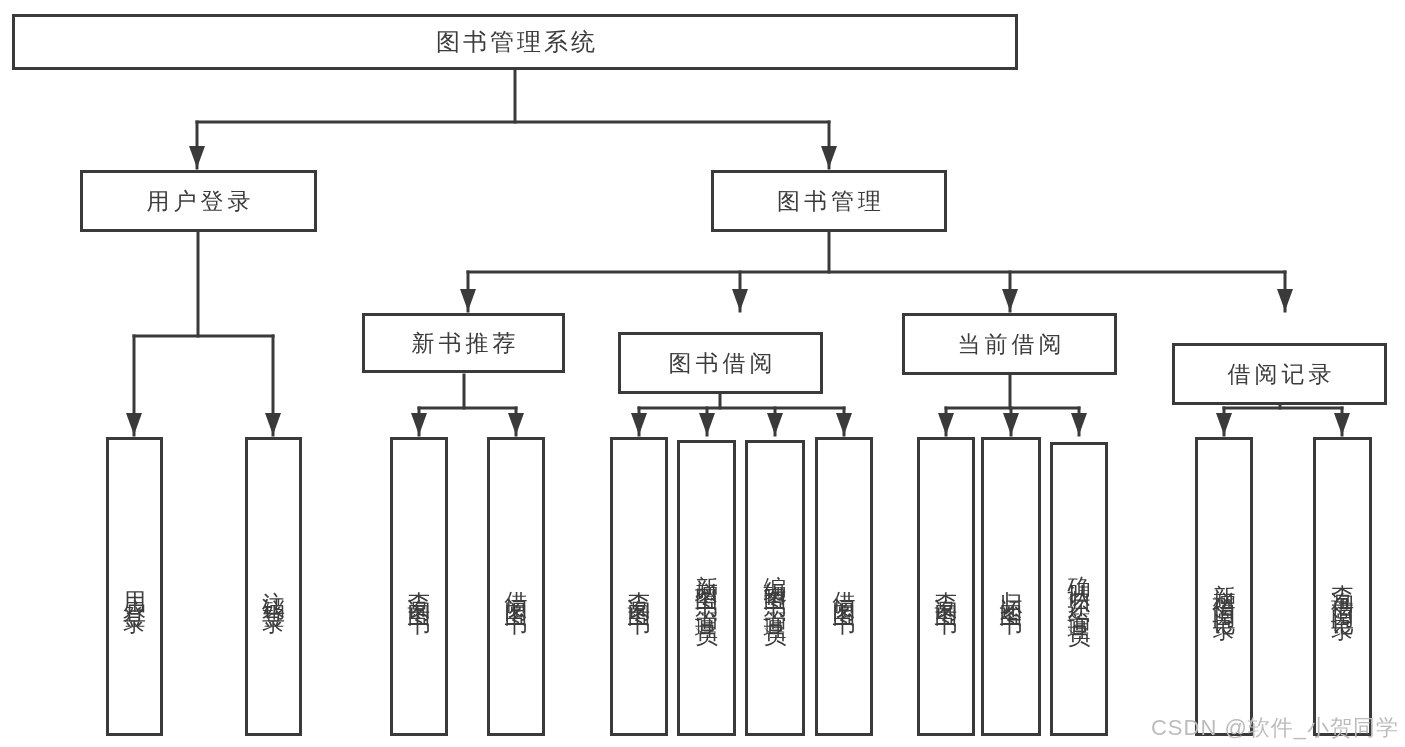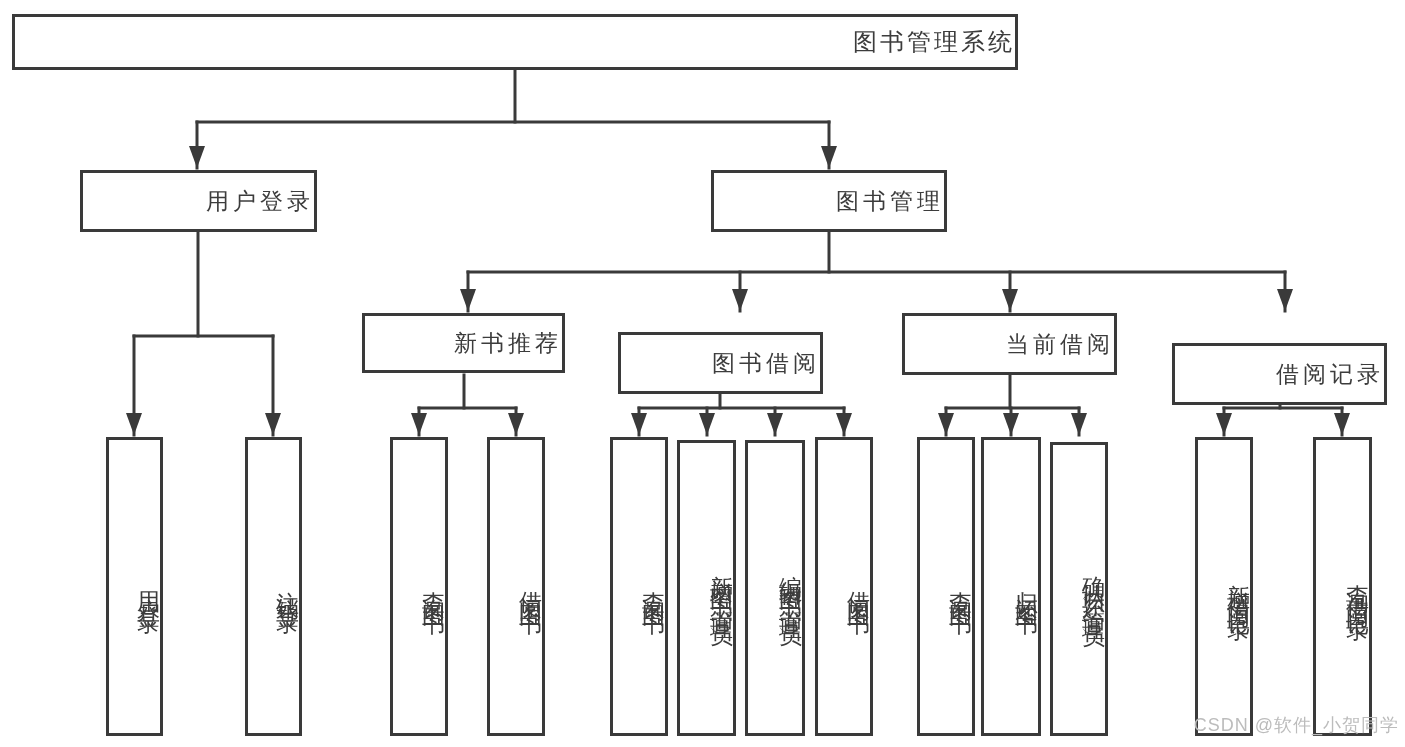--- a/index.html
+++ b/index.html
@@ -24,21 +24,21 @@
     width: 1405px; height: 747px;
   }
   .connectors line { stroke: var(--line); stroke-width: 3; stroke-linecap: square; }
   .connectors marker path { fill: var(--line); }
   .node {
     position: absolute;
     background: var(--background);
     border: 3px solid var(--line);
     display: flex;
     align-items: center;
-    justify-content: flex-end;
+    justify-content: center;
     color: var(--text);
     font-family: Liberation Serif, serif;
   }
   .node-h .label {
     font-size: 23px;
     letter-spacing: 4px;
     text-indent: 4px; 
     white-space: nowrap;
   }
   .node-root .label { font-size: 24px; letter-spacing: 3px; }
@@ -47,21 +47,21 @@
     text-orientation: mixed;
     font-size: 23px;
     letter-spacing: 7px;
     line-height: 1;
     white-space: nowrap;
   }
   .watermark {
     position: absolute;
     top: 713px;
     right: 6px;
-    font-size: 18px;
+    font-size: 22px;
     color: var(--watermark);
     letter-spacing: 1px;
     white-space: nowrap;
   }
 </style>
 </head>
 <body>
 
 <div class="canvas">
 

